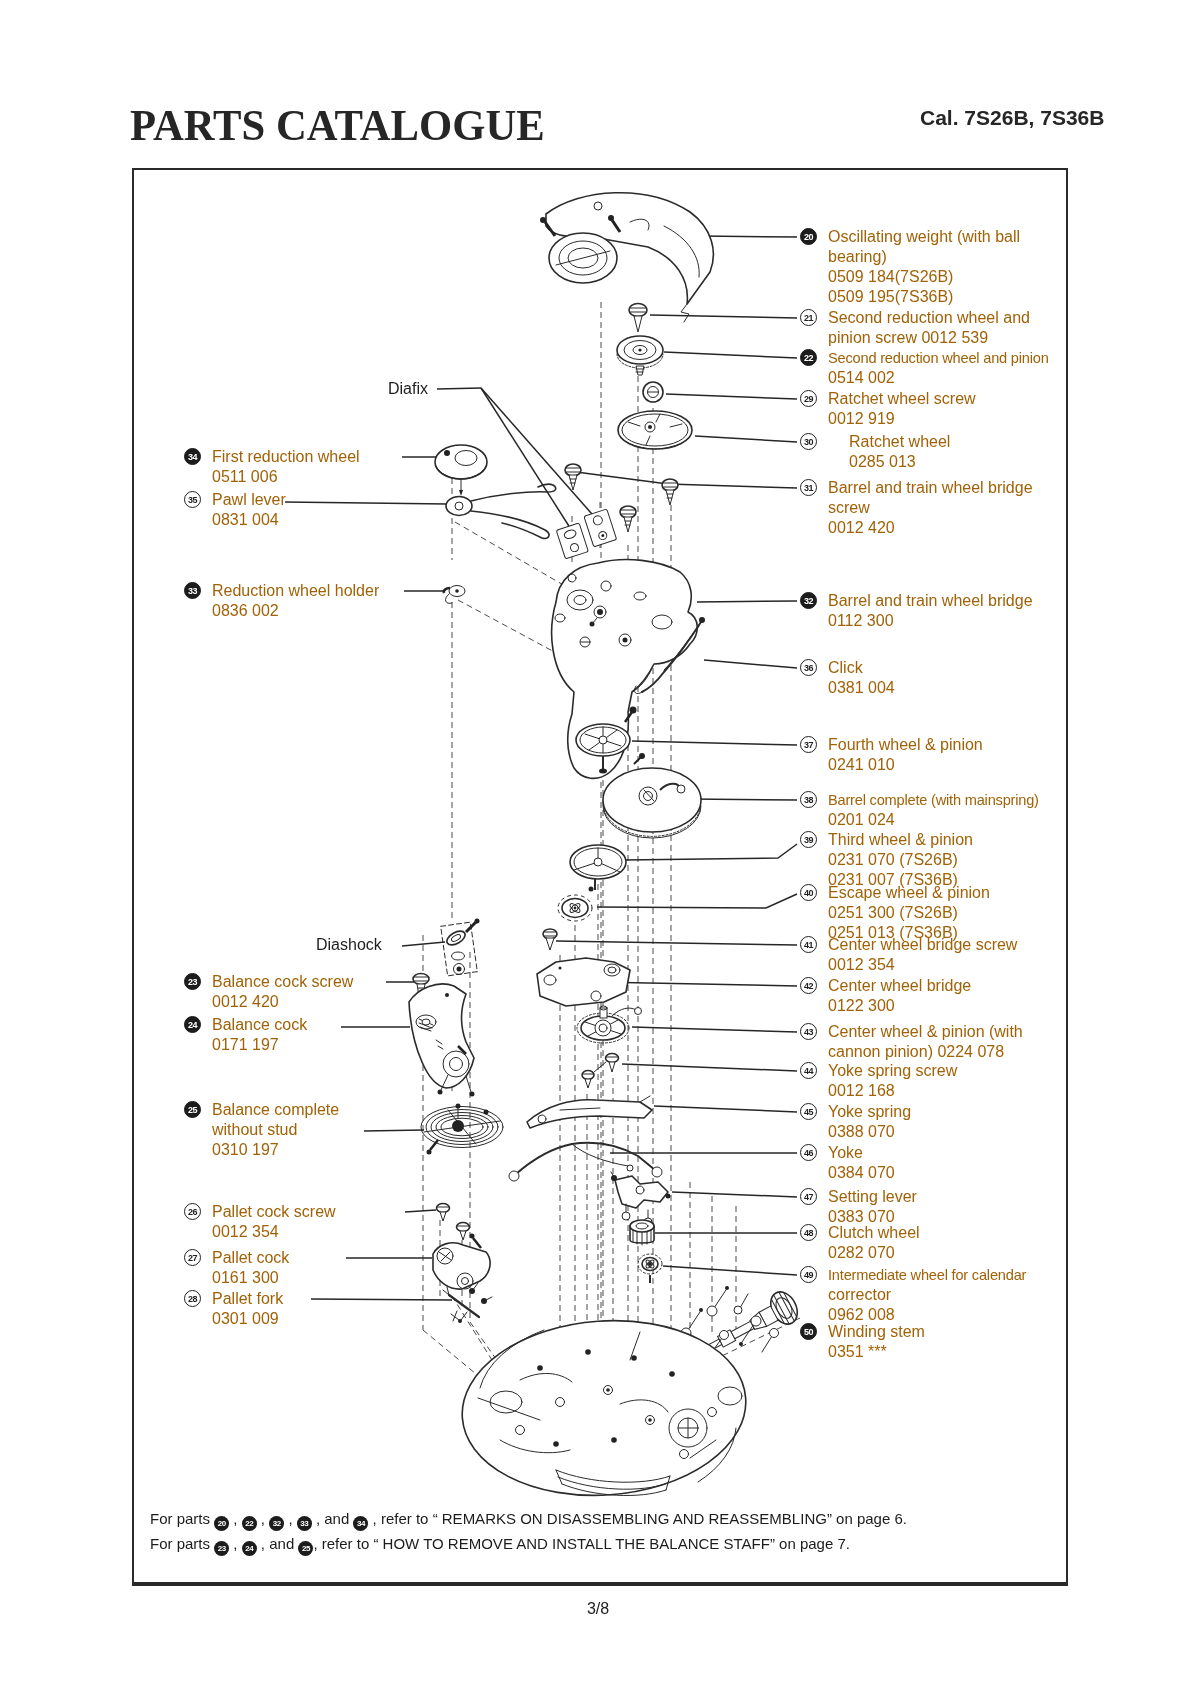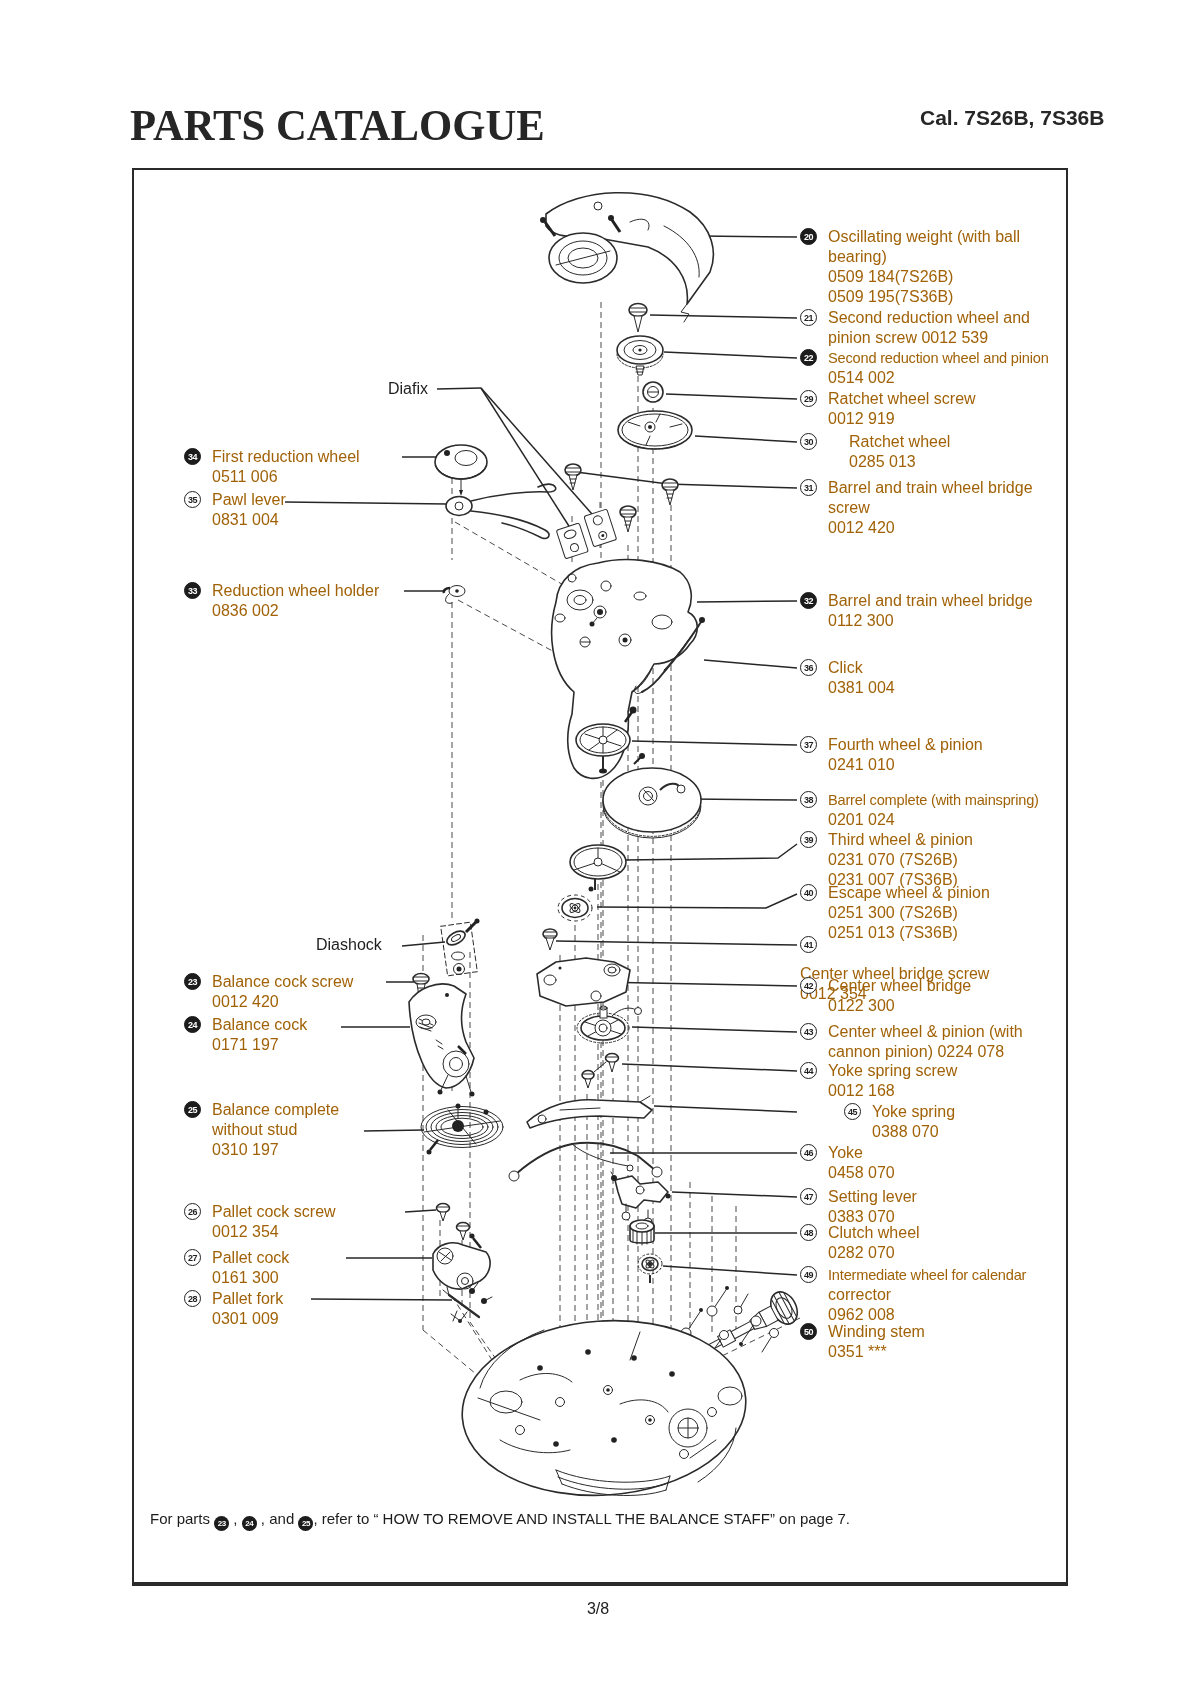--- a/index.html
+++ b/index.html
@@ -604,21 +604,21 @@
         </div>
       </div>
       <div class="plabel" style="left: 800px; top: 883px;">
         <span class="badge">40</span>
         <div class="lines">
           <div>Escape wheel &amp; pinion</div>
           <div>0251 300 (7S26B)</div>
           <div>0251 013 (7S36B)</div>
         </div>
       </div>
-      <div class="plabel" style="left: 800px; top: 935px; flex-direction: column;">
+      <div class="plabel" style="left: 800px; top: 935px;">
         <span class="badge">41</span>
         <div class="lines">
           <div>Center wheel bridge screw</div>
           <div>0012 354</div>
         </div>
       </div>
       <div class="plabel" style="left: 800px; top: 976px;">
         <span class="badge">42</span>
         <div class="lines">
           <div>Center wheel bridge</div>
@@ -632,32 +632,32 @@
           <div>cannon pinion)  0224 078</div>
         </div>
       </div>
       <div class="plabel" style="left: 800px; top: 1061px;">
         <span class="badge">44</span>
         <div class="lines">
           <div>Yoke spring screw</div>
           <div>0012 168</div>
         </div>
       </div>
-      <div class="plabel" style="left: 800px; top: 1102px; margin-left: 44px;">
+      <div class="plabel" style="left: 800px; top: 1102px;">
         <span class="badge">45</span>
         <div class="lines">
           <div>Yoke spring</div>
           <div>0388 070</div>
         </div>
       </div>
       <div class="plabel" style="left: 800px; top: 1143px;">
         <span class="badge">46</span>
         <div class="lines">
           <div>Yoke</div>
-          <div>0458 070</div>
+          <div>0384 070</div>
         </div>
       </div>
       <div class="plabel" style="left: 800px; top: 1187px;">
         <span class="badge">47</span>
         <div class="lines">
           <div>Setting lever</div>
           <div>0383 070</div>
         </div>
       </div>
       <div class="plabel" style="left: 800px; top: 1223px;">
@@ -742,17 +742,18 @@
       <div class="plabel" style="left: 184px; top: 1289px;">
         <span class="badge">28</span>
         <div class="lines">
           <div>Pallet  fork</div>
           <div>0301 009</div>
         </div>
       </div>
     </div>
 
   <div class="footnotes" id="footnotes">
+      <div class="footnote"><span>For parts </span><span class="fbadge">20</span><span> , </span><span class="fbadge">22</span><span> , </span><span class="fbadge">32</span><span> , </span><span class="fbadge">33</span><span> , and </span><span class="fbadge">34</span><span> ,  refer to “ REMARKS ON DISASSEMBLING AND REASSEMBLING” on page 6.</span></div>
       <div class="footnote"><span>For parts </span><span class="fbadge">23</span><span> , </span><span class="fbadge">24</span><span> , and </span><span class="fbadge">25</span><span>, refer to “ HOW TO REMOVE AND INSTALL THE BALANCE STAFF” on page 7.</span></div>
     </div>
 
   <div class="page-number">3/8</div>
 </div>
 
 </body></html>

